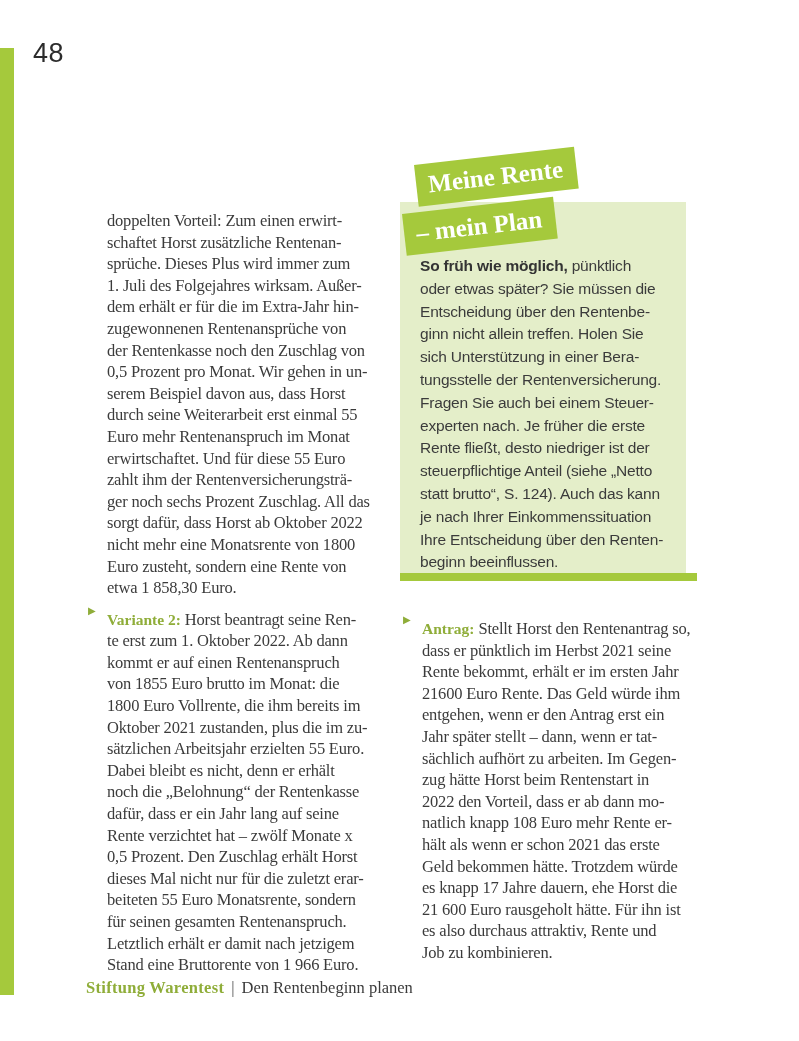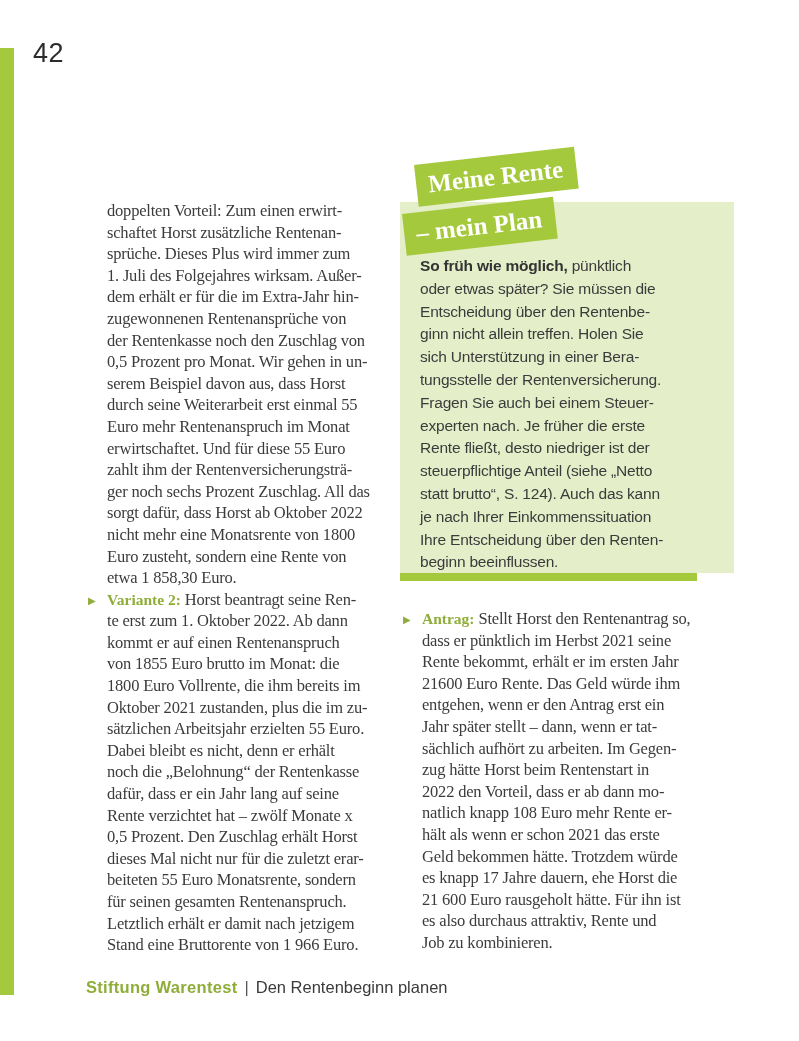--- a/index.html
+++ b/index.html
@@ -27,20 +27,21 @@
     font-size:27px;color:#2c2c2c;letter-spacing:.5px;
   }
   
   .col-left{
     position:absolute;left:88px;top:200px;width:318px;
   }
   .serif{
     font-size:16.5px;line-height:21.6px;
     letter-spacing:-0.2px;
     white-space:pre;
+    margin-top:10px;
   }
   .para-indent{margin-left:19px;}
   .bullet-row{display:flex;align-items:flex-start;}
   .bullet{
     flex:0 0 19px;width:19px;
     font-size:10px;line-height:21.6px;
     color:var(--label-green);
     font-family:"DejaVu Sans", sans-serif;
     padding-top:1px;
   }
@@ -56,21 +57,21 @@
     font-family:"Liberation Serif", serif;font-weight:bold;
     font-size:25px;line-height:1;
     padding:8px 14px 9px 12px;
     transform:rotate(-6.5deg);transform-origin:left top;
     white-space:nowrap;
   }
   .badge1{left:414px;top:165px;}
   .badge2{left:402px;top:214px;}
   
   .info-box{
-    position:absolute;left:400px;top:202px;width:334px;height:371px;
+    position:absolute;left:400px;top:202px;width:286px;height:371px;
     background:var(--box-bg);
     box-sizing:border-box;
     padding:53px 18px 0 20px;
   }
   .sans{
     font-family:"Liberation Sans", sans-serif;
     font-size:15.5px;line-height:22.8px;
     letter-spacing:-0.2px;
     color:var(--text);
     white-space:pre;
@@ -80,35 +81,35 @@
     position:absolute;left:400px;top:573px;width:297px;height:8px;
     background:var(--accent);
   }
   
   .fazit{
     position:absolute;left:403px;top:608px;width:330px;
   }
   
   .footer{
     position:absolute;left:86px;top:978px;
-    font-family:Liberation Sans, sans-serif;
+    font-family:Liberation Serif, serif;
     font-size:16.5px;color:var(--text);
     white-space:nowrap;
   }
   .footer .brand{font-weight:bold;color:var(--label-green);letter-spacing:.3px;}
   .footer .sep{margin:0 7px;color:#555555;font-weight:300;}
 </style>
 </head>
 <body>
 
 <div class="page">
 
   <div class="edge-bar"></div>
 
-  <div class="page-number">42</div>
+  <div class="page-number">48</div>
 
   <div class="col-left">
     <div class="serif para-indent">doppelten Vorteil: Zum einen erwirt-
 schaftet Horst zusätzliche Rentenan-
 sprüche. Dieses Plus wird immer zum
 1. Juli des Folgejahres wirksam. Außer-
 dem erhält er für die im Extra-Jahr hin-
 zugewonnenen Rentenansprüche von
 der Rentenkasse noch den Zuschlag von
 0,5 Prozent pro Monat. Wir gehen in un-

